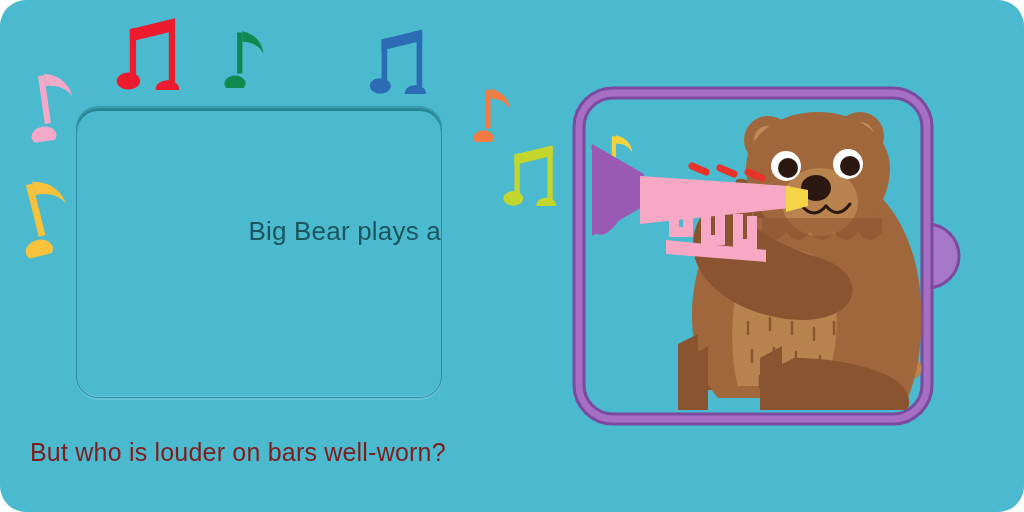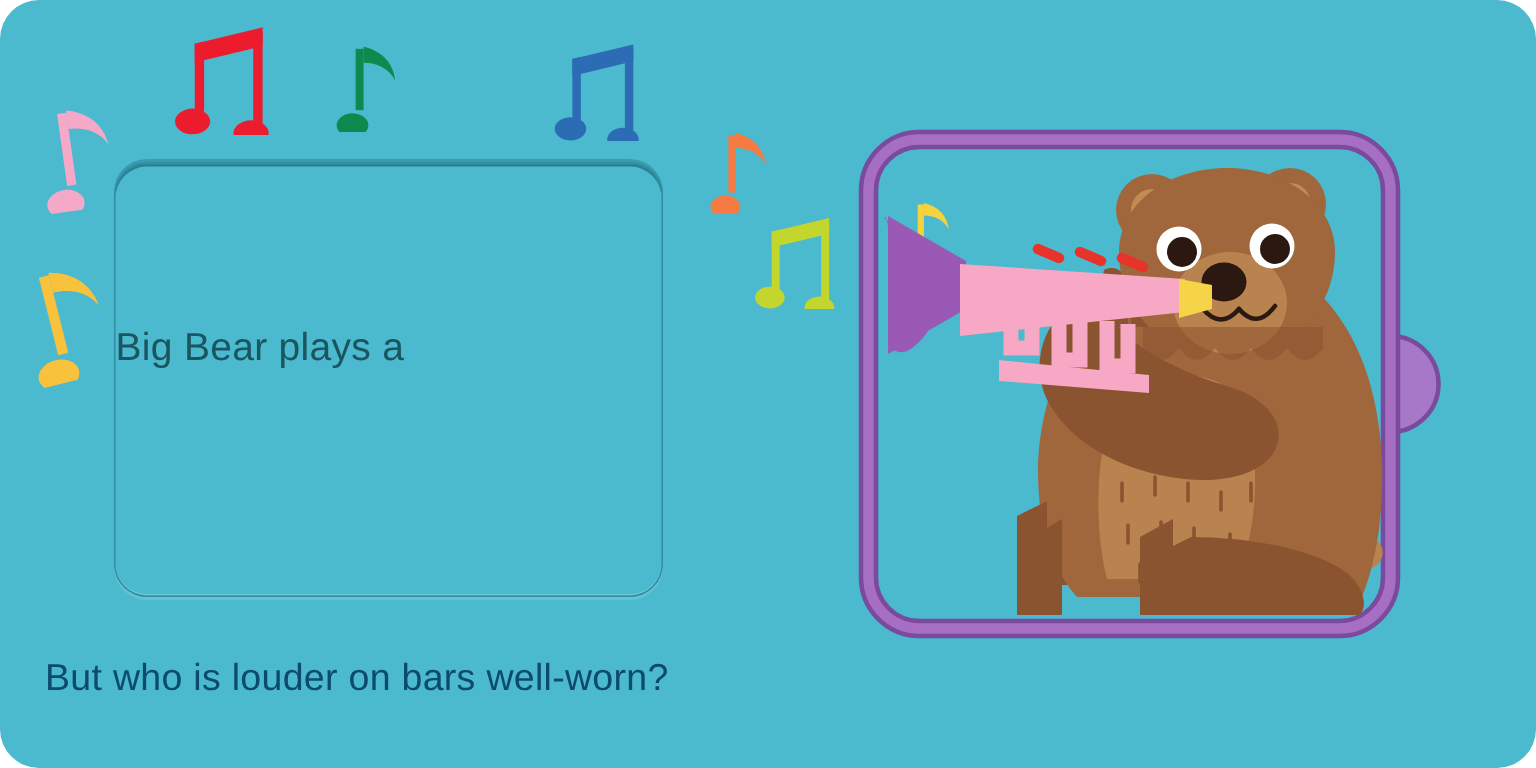--- a/index.html
+++ b/index.html
@@ -36,33 +36,33 @@
       0 2px 0 0 rgba(255,255,255,0.14),
       0 -2px 0 0 rgba(14,86,100,0.30);
     border: 1px solid rgba(16,92,107,0.45);
     box-sizing: border-box;
   }
   #panel-text {
     position: absolute;
     left: 0;
     right: 0;
     top: 104px;
-    text-align: left;
+    text-align: right;
     color: #1A5560;
     font-size: 26px;
     line-height: 1.45;
     font-weight: 400;
     letter-spacing: 0.2px;
   }
   #panel-text .line { display: block; }
   #question-text {
     position: absolute;
     left: 30px;
     top: 438px;
-    color: #0c4a6e;
+    color: #7f1d1d;
     font-size: 25px;
     letter-spacing: 0.2px;
     white-space: nowrap;
   }
   
   #picture-frame {
     position: absolute;
     left: 570px;
     top: 84px;
     width: 392px;

